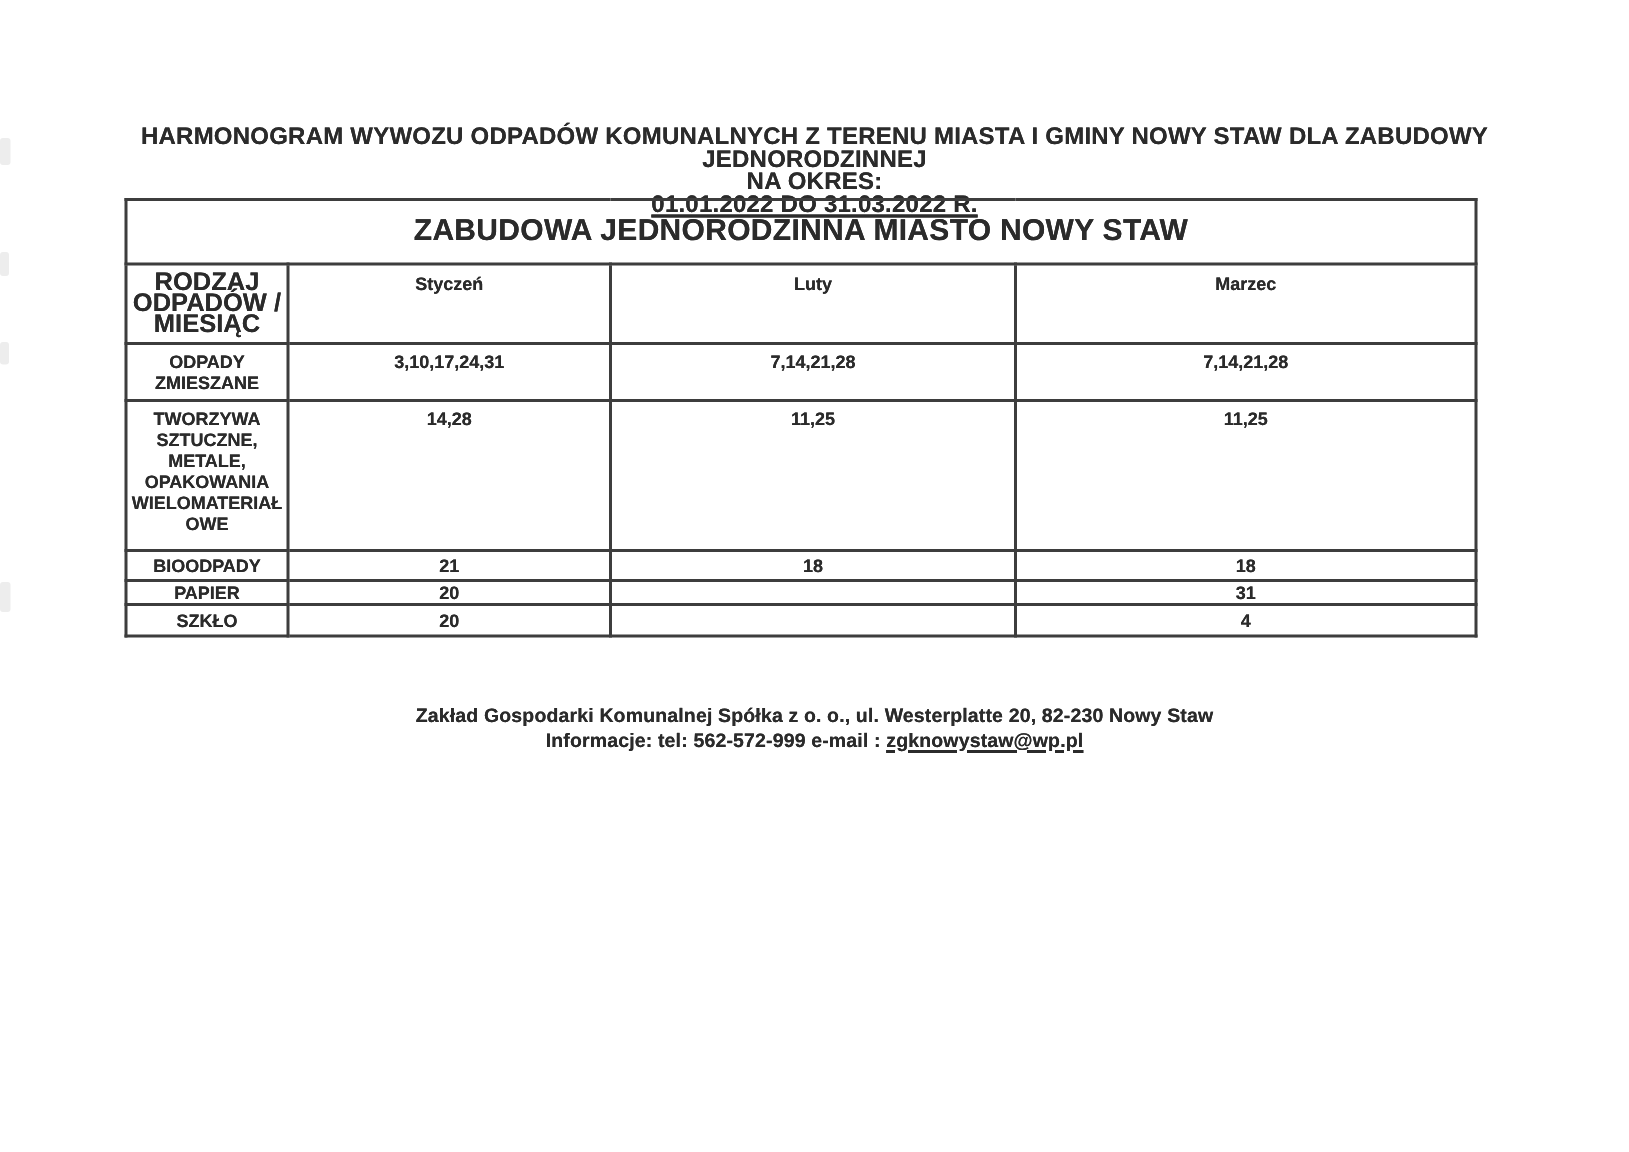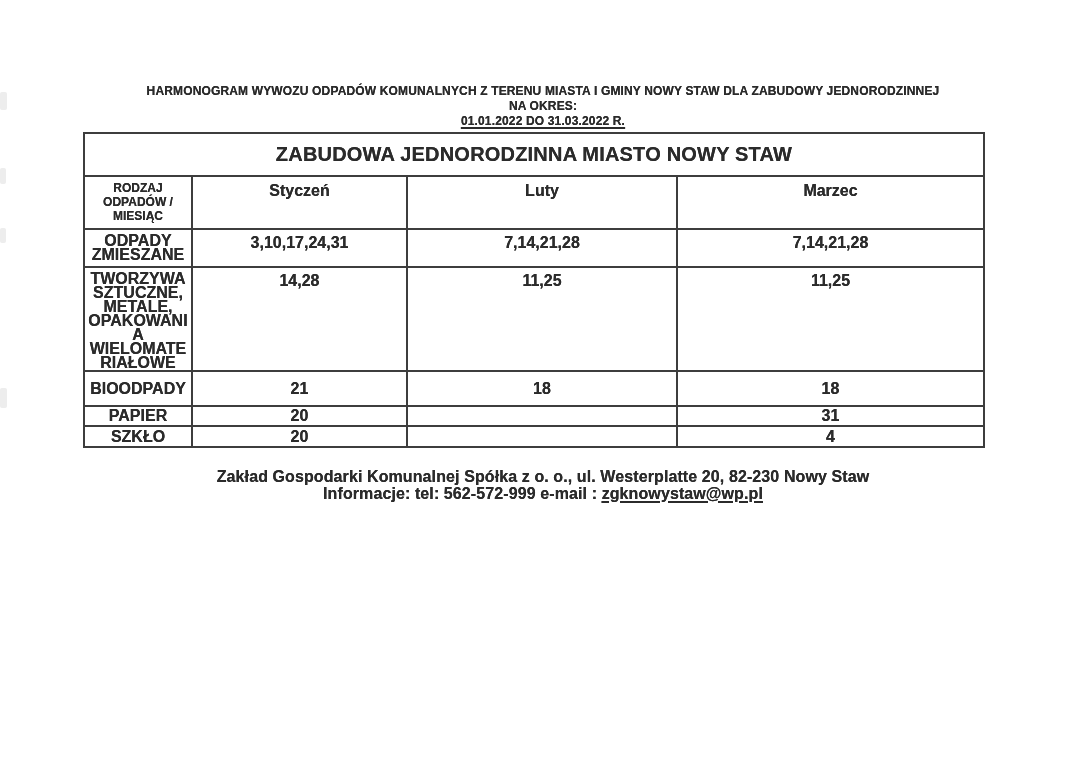--- a/index.html
+++ b/index.html
@@ -19,49 +19,49 @@
     overflow:hidden;
     text-shadow:0 0 .35px currentColor; 
   }
   .page{position:absolute;inset:0;}
 
   
   .smudge{position:absolute;left:0;background:#ededed;border-radius:2px;}
 
   .doc-header{
     position:absolute;top:84px;left:50px;width:986px;
-    text-align:center;font-size:12px;line-height:15px;letter-spacing:.15px;
+    text-align:center;font-size:16px;line-height:15px;letter-spacing:.15px;
   }
   .doc-header .dates{text-decoration:underline;text-decoration-thickness:1.5px;text-underline-offset:2px;}
 
   table.schedule{
     position:absolute;top:132px;left:83px;width:900px;
     border-collapse:collapse;table-layout:fixed;
   }
   table.schedule td{
     border:2px solid var(--border);
     text-align:center;
-    font-size:16px;
+    font-size:12px;
     padding:0 2px;
     overflow-wrap:break-word;
     word-break:break-word;
   }
   tr.caption-row td{height:43px;font-size:20px;letter-spacing:.2px;vertical-align:middle;}
   tr.header-row td{height:53px;vertical-align:top;padding-top:5px;}
-  tr.header-row td.rowhead{font-size:12px;line-height:14px;padding-top:4px;}
+  tr.header-row td.rowhead{font-size:17px;line-height:14px;padding-top:4px;}
   td.rowhead{font-size:11.5px;line-height:14px;}
   tr.row-mixed td{height:38px;vertical-align:top;padding-top:4px;}
   tr.row-plastics td{height:100px;vertical-align:top;padding-top:4px;text-align:center;}
-  tr.row-bio td{height:35px;vertical-align:middle;}
+  tr.row-bio td{height:20px;vertical-align:middle;}
   tr.row-paper td{height:14px;vertical-align:middle;}
   tr.row-glass td{height:21px;vertical-align:middle;}
 
   .doc-footer{
     position:absolute;top:469px;left:0;width:1086px;
-    text-align:center;font-size:16px;line-height:16.5px;letter-spacing:.1px;
+    text-align:center;font-size:13px;line-height:16.5px;letter-spacing:.1px;
   }
   .email-link{
     color:inherit;
     text-decoration:underline;
     text-decoration-thickness:1.5px;
     text-underline-offset:2px;
     cursor:pointer;
   }
 </style>
 </head>

